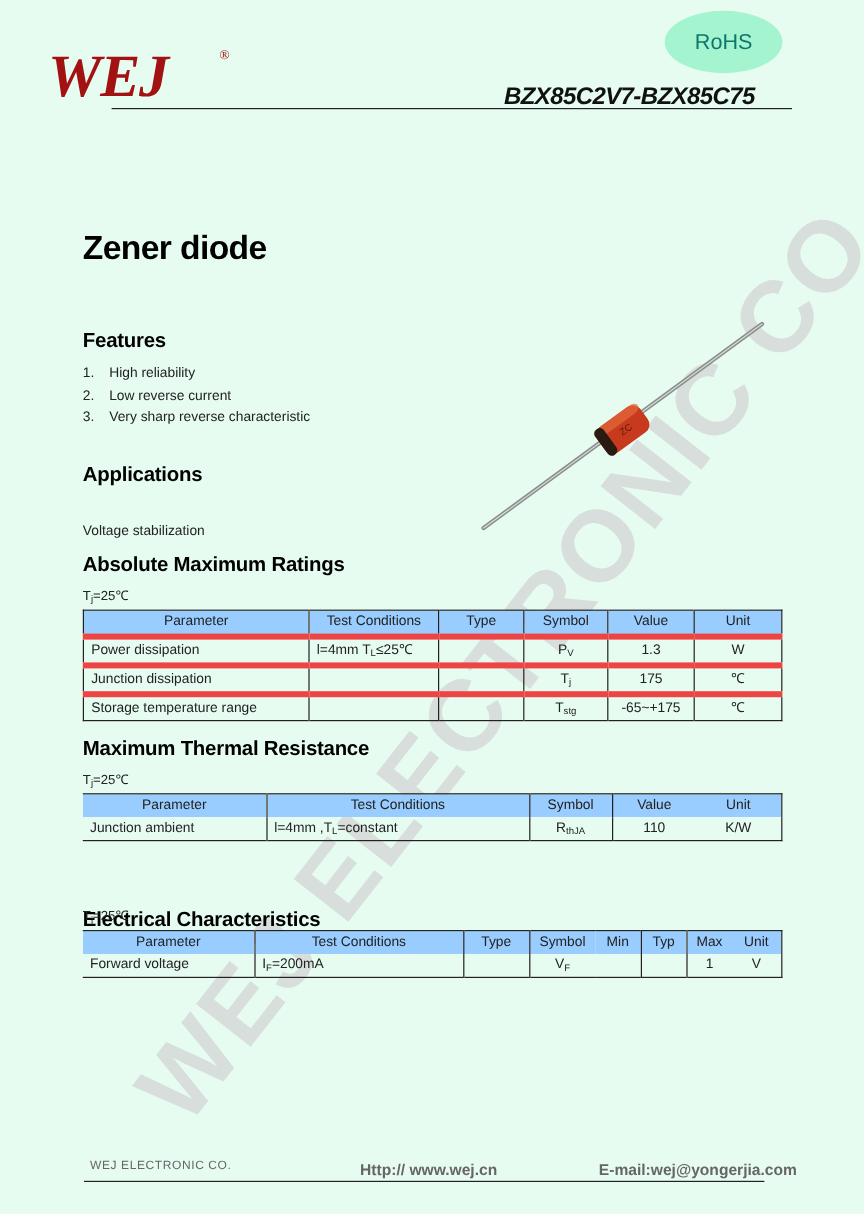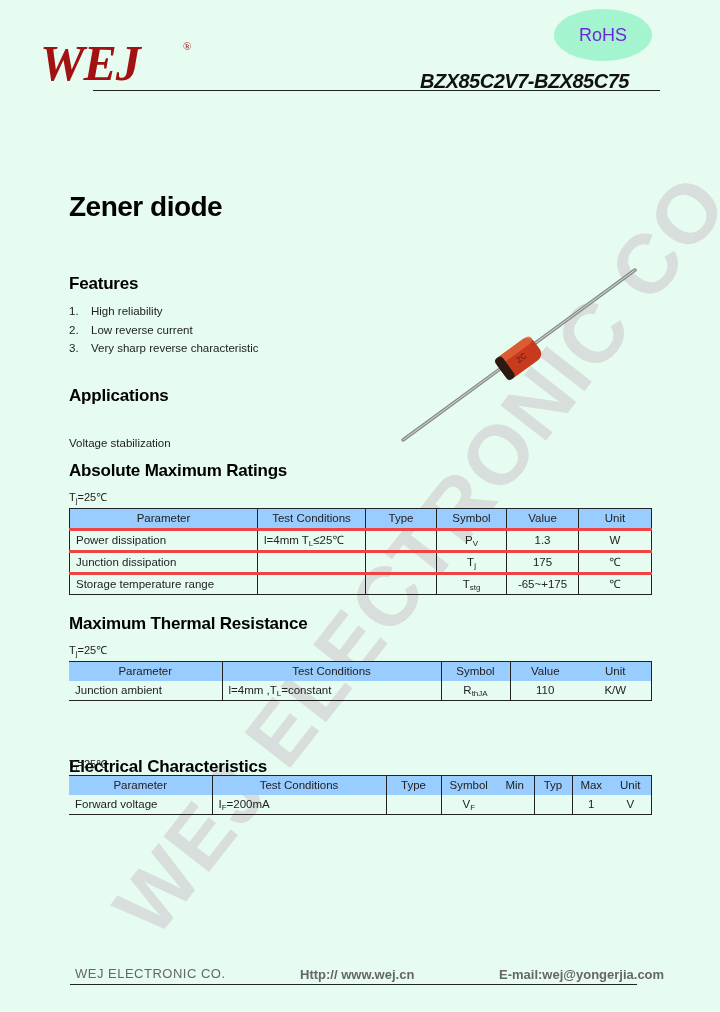--- a/index.html
+++ b/index.html
@@ -10,47 +10,47 @@
   }
   .abs { position:absolute; }
   .logo {
     left:40px; top:38px; font-family:"Liberation Serif", serif; font-style:italic;
     font-weight:bold; font-size:50px; color:#a31212; letter-spacing:-1px; line-height:50px;
   }
   .reg { left:183px; top:40px; font-size:11px; color:#a31212; font-family:"Liberation Serif", serif; }
   .header-line { left:93px; top:90px; width:567px; height:1px; background:#222; }
   .rohs {
     left:554px; top:9px; width:98px; height:52px; border-radius:50%;
-    background:#a4f4cf; color:#6d28d9; font-size:18px; text-align:center; line-height:52px;
+    background:#a4f4cf; color:#0f766e; font-size:18px; text-align:center; line-height:52px;
   }
   .partno {
     left:420px; top:70px; font-size:20px; font-weight:bold; font-style:italic;
     color:#111; letter-spacing:-0.5px; line-height:22px;
   }
   .title { left:69px; top:190px; font-size:28px; font-weight:bold; letter-spacing:-0.5px; line-height:34px; }
   .h2 { font-size:17px; font-weight:bold; line-height:20px; letter-spacing:-0.2px; }
   .body-text { font-size:11.5px; color:#222; line-height:14px; }
   .feat-num { display:inline-block; width:22px; }
   .cond { font-size:11px; color:#222; line-height:13px; }
   sub { font-size:8px; vertical-align:-2px; line-height:0; }
   table { border-collapse:collapse; font-size:11.5px; color:#222; table-layout:fixed; }
   td { height:19px; padding:0 6px; line-height:19px; white-space:nowrap; overflow:hidden; }
   tr.head td { background:#99ccff; text-align:center;margin-top:40px; }
   .c { text-align:center; }
   .bl { border-left:1px solid #222; }
-  .bt { border-top:3px solid #ef4444; }
+  .bt { border-top:5px solid #ef4444; }
   .tbl { border:1px solid #222; }
   .watermark {
     left:-40px; top:520px; width:900px; text-align:center;
     font-size:84px; font-weight:bold; color:#d2d2d2; opacity:0.7;
     transform:rotate(-52deg); transform-origin:50% 50%; letter-spacing:2px;
     pointer-events:none; white-space:nowrap;
   }
   .footer-line { left:70px; top:984px; width:567px; height:1px; background:#222; }
-  .foot1 { left:75px; top:966px; font-size:13px; color:#666; letter-spacing:0.5px; }
+  .foot1 { left:75px; top:966px; font-size:10px; color:#666; letter-spacing:0.5px; }
   .foot2 { left:300px; top:967px; font-size:13px; font-weight:bold; color:#666; }
   .foot3 { left:451px; top:967px; font-size:13px; font-weight:bold; color:#666;margin-left:48px; }
 </style>
 </head>
 <body>
 
 <div class="abs watermark">WEJ ELECTRONIC CO.,LTD</div>
 
 <div class="abs logo">WEJ</div>
 <div class="abs reg">®</div>

